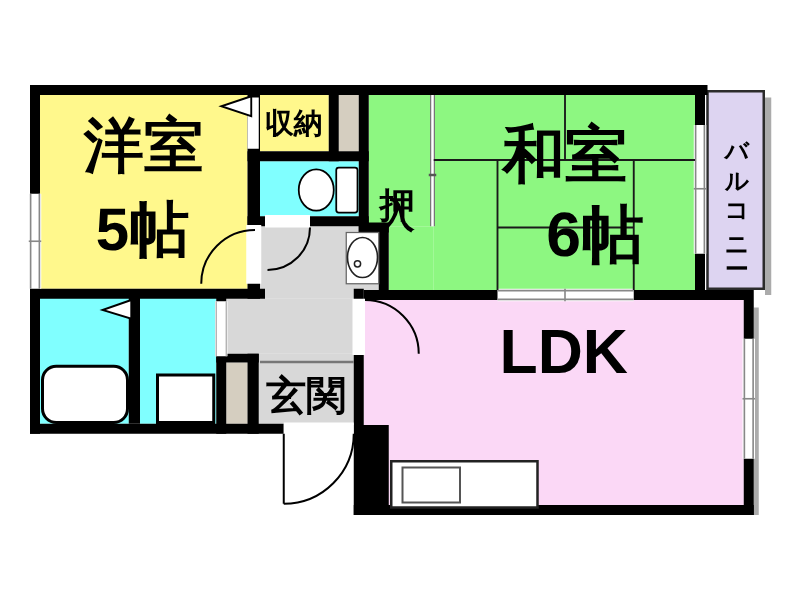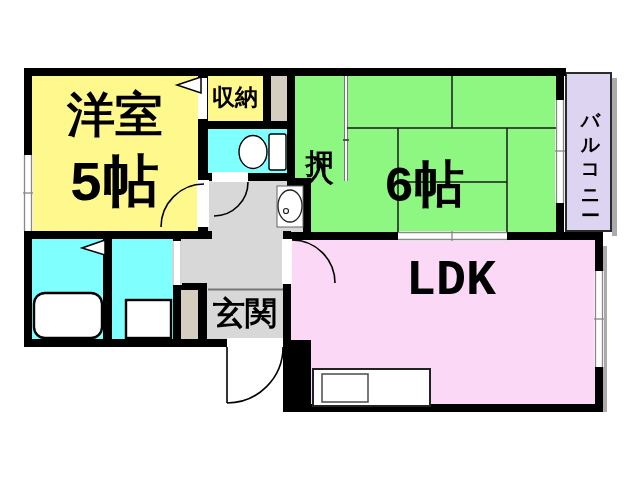--- a/index.html
+++ b/index.html
@@ -1,17 +1,17 @@
 <!DOCTYPE html>
 <html><head>
 <meta charset="utf-8">
 <style>
   html,body{margin:0;padding:0;background:#fff;}
   #canvas{position:relative;width:640px;height:480px;background:#fff;overflow:hidden;
-          font-family:Liberation Mono, monospace;}
+          font-family:Liberation Sans, sans-serif;}
   .wall{position:absolute;background:#000;}
   .room{position:absolute;}
   .lbl{position:absolute;transform:translate(-50%,-50%);color:#000;font-weight:700;
        white-space:nowrap;line-height:1;}
   .vert{writing-mode:vertical-rl;}
   svg{position:absolute;left:0;top:0;pointer-events:none;}
   .shadow{position:absolute;background:#ababab;}
   .balcony{position:absolute;border:2px solid #2b2b2b;box-sizing:border-box;}
 </style>
 </head>
@@ -136,21 +136,22 @@
     </g>
     <rect x="34" y="293" width="68" height="45" rx="11" fill="#fff" stroke="#000" stroke-width="2.4"></rect>
     <rect x="126" y="300" width="45" height="38" fill="#fff" stroke="#000" stroke-width="2.4"></rect>
     <g>
       <rect x="313" y="369" width="117" height="37" fill="#fff" stroke="#222" stroke-width="2"></rect>
       <rect x="322" y="374" width="46" height="28" fill="#fff" stroke="#555" stroke-width="1.6"></rect>
     </g>
   </svg>
 
   <div class="lbl" style="left:115px;top:118px;font-size:48px;">洋室</div>
-  <div class="lbl" style="left:114px;top:185px;font-size:56px;">5帖</div>
+  <div class="lbl" style="left:114px;top:185px;font-size:48px;">5帖</div>
   <div class="lbl" style="left:235px;top:99px;font-size:23px;">収納</div>
   <div class="lbl vert" style="left:317px;top:134px;font-size:28px;letter-spacing:6px;">押入</div>
-  <div class="lbl" style="left:424px;top:188px;font-size:50px;">6帖</div>
+  <div class="lbl" style="left:452px;top:124px;font-size:50px;">和室</div>
+  <div class="lbl" style="left:476px;top:188px;font-size:50px;">6帖</div>
   <div class="lbl vert" style="left:589px;top:154px;font-size:19px;letter-spacing:5px;">バルコニー</div>
   <div class="lbl" style="left:451px;top:281px;font-size:50px;">LDK</div>
   <div class="lbl" style="left:245px;top:316px;font-size:32px;">玄関</div>
 
 </div>
 
 </body></html>

